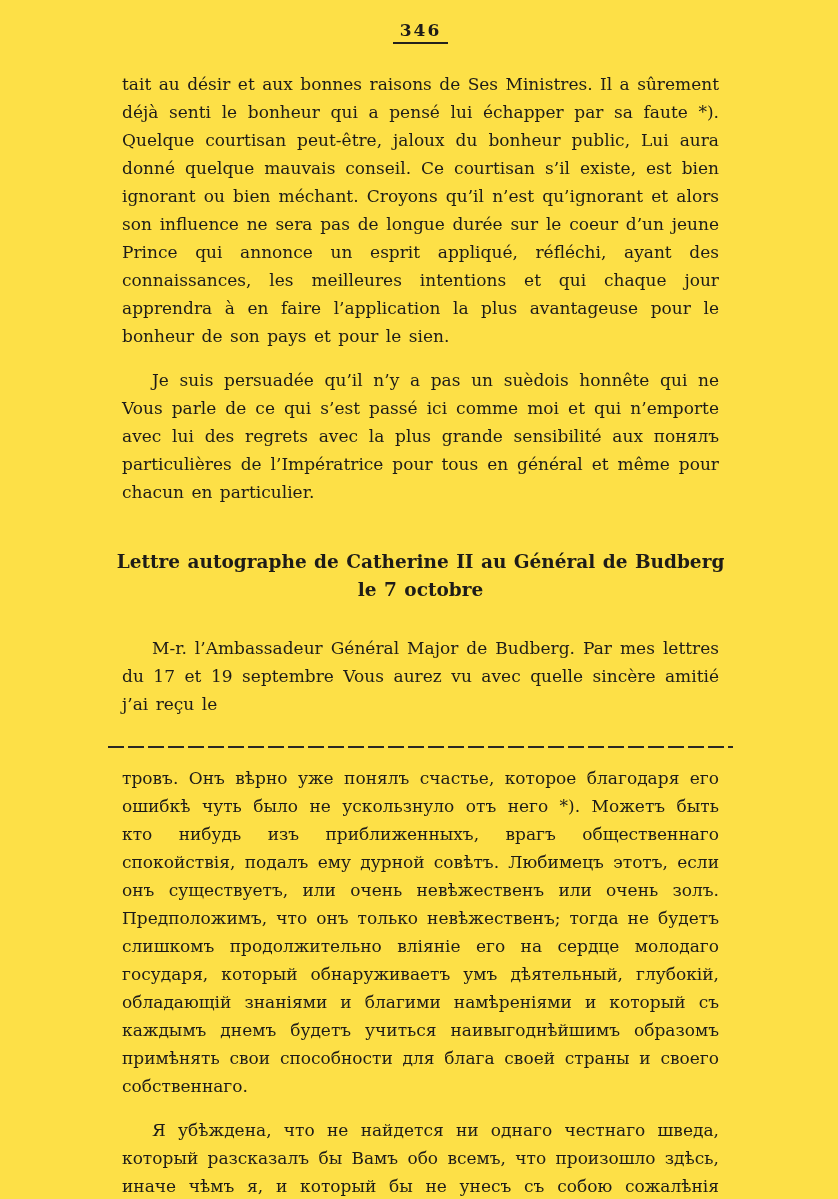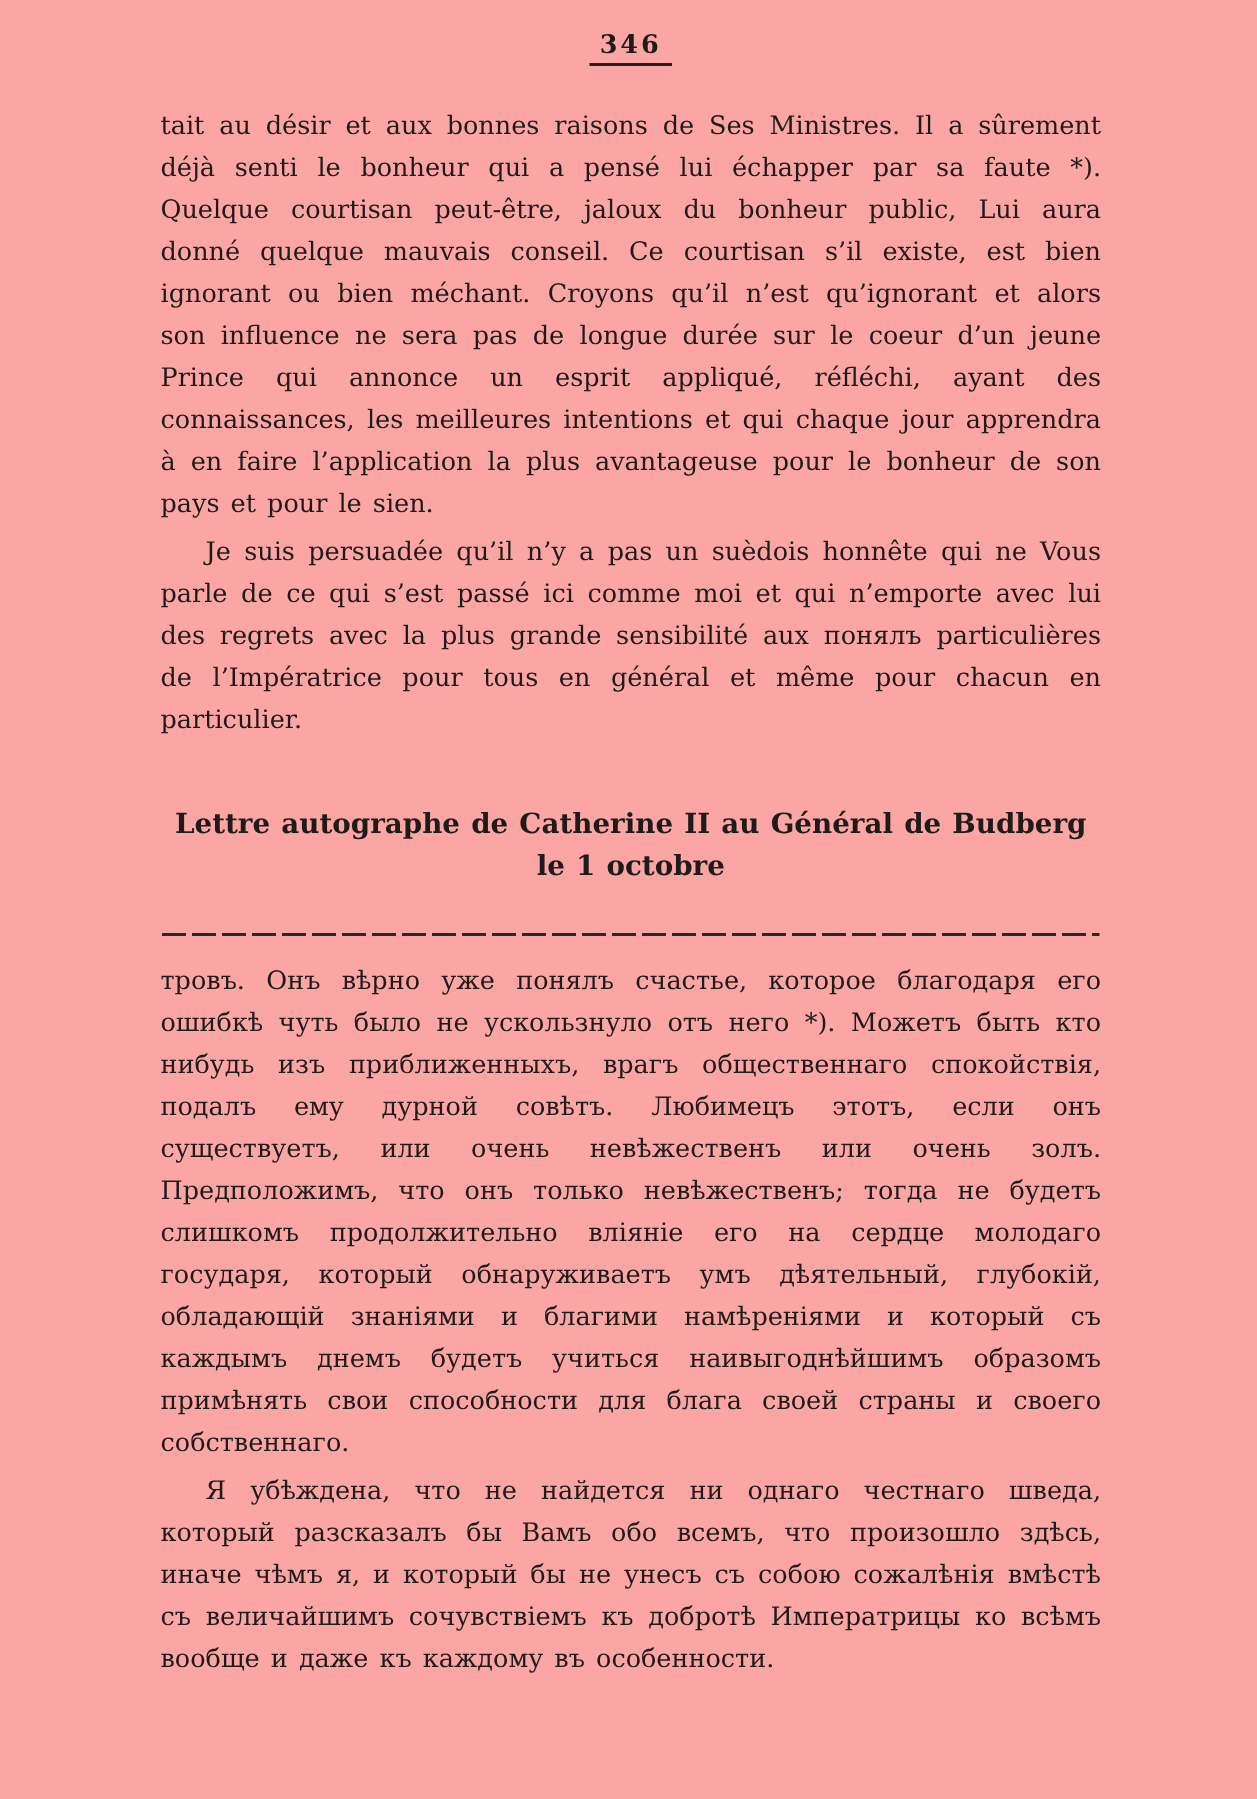--- a/index.html
+++ b/index.html
@@ -4,21 +4,21 @@
 <style>
   html, body {
     margin: 0;
     padding: 0;
     background: #f7f6f1;
   }
   .page {
     position: relative;
     width: 838px;
     height: 1199px;
-    background: #fca5a5;
+    background: #fde047;
     box-sizing: border-box;
     padding: 20px 103px 0 106px;
     font-family: "DejaVu Serif", "Liberation Serif", serif;
     color: #1e1c18;
     overflow: hidden;
   }
   .page-number-wrap {
     text-align: center;
     margin-bottom: 26px;
   }
@@ -30,21 +30,21 @@
     padding: 0 7px 2px 7px;
     border-bottom: 2px solid #23211c;
   }
   .body-text {
     font-size: 17px;
     line-height: 28px;
     text-align: justify;
     word-spacing: 2px;
   }
   .para {
-    margin: 1px;
+    margin: 16px;
   }
   .para.indent {
     text-indent: 30px;
   }
   .para + .para {
     margin-top: 4px;
   }
   .letter-heading {
     font-weight: bold;
     text-align: center;
@@ -74,23 +74,26 @@
   <div class="page-number-wrap">
     <span class="page-number">346</span>
   </div>
 
   <div class="body-text">
     <p class="para">tait au désir et aux bonnes raisons de Ses Ministres. Il a sûrement déjà senti le bonheur qui a pensé lui échapper par sa faute *). Quelque courtisan peut-être, jaloux du bonheur public, Lui aura donné quelque mauvais conseil. Ce courtisan s’il existe, est bien ignorant ou bien méchant. Croyons qu’il n’est qu’ignorant et alors son influence ne sera pas de longue durée sur le coeur d’un jeune Prince qui annonce un esprit appliqué, réfléchi, ayant des connaissances, les meilleures intentions et qui chaque jour apprendra à en faire l’application la plus avantageuse pour le bonheur de son pays et pour le sien.</p>
     <p class="para indent">Je suis persuadée qu’il n’y a pas un suèdois honnête qui ne Vous parle de ce qui s’est passé ici comme moi et qui n’emporte avec lui des regrets avec la plus grande sensibilité aux понялъ particulières de l’Impératrice pour tous en général et même pour chacun en particulier.</p>
   </div>
 
   <div class="letter-heading">
-    <div>Lettre autographe de Catherine II au Général de Budberg le 1 octobre</div>
+    <div>Lettre autographe de Catherine II au Général de Budberg le 7 octobre</div>
   </div>
 
+  <div class="body-text">
+    <p class="para indent">M-r. l’Ambassadeur Général Major de Budberg. Par mes lettres du 17 et 19 septembre Vous aurez vu avec quelle sincère amitié j’ai reçu le</p>
+  </div>
 
   <div class="separator"></div>
 
   <div class="body-text russian-block">
     <p class="para">тровъ. Онъ вѣрно уже понялъ счастье, которое благодаря его ошибкѣ чуть было не ускользнуло отъ него *). Можетъ быть кто нибудь изъ приближенныхъ, врагъ общественнаго спокойствія, подалъ ему дурной совѣтъ. Любимецъ этотъ, если онъ существуетъ, или очень невѣжественъ или очень золъ. Предположимъ, что онъ только невѣжественъ; тогда не будетъ слишкомъ продолжительно вліяніе его на сердце молодаго государя, который обнаруживаетъ умъ дѣятельный, глубокій, обладающій знаніями и благими намѣреніями и который съ каждымъ днемъ будетъ учиться наивыгоднѣйшимъ образомъ примѣнять свои способности для блага своей страны и своего собственнаго.</p>
     <p class="para indent">Я убѣждена, что не найдется ни однаго честнаго шведа, который разсказалъ бы Вамъ обо всемъ, что произошло здѣсь, иначе чѣмъ я, и который бы не унесъ съ собою сожалѣнія вмѣстѣ съ величайшимъ сочувствіемъ къ добротѣ Императрицы ко всѣмъ вообще и даже къ каждому въ особенности.</p>
   </div>
 
 </div>
 

